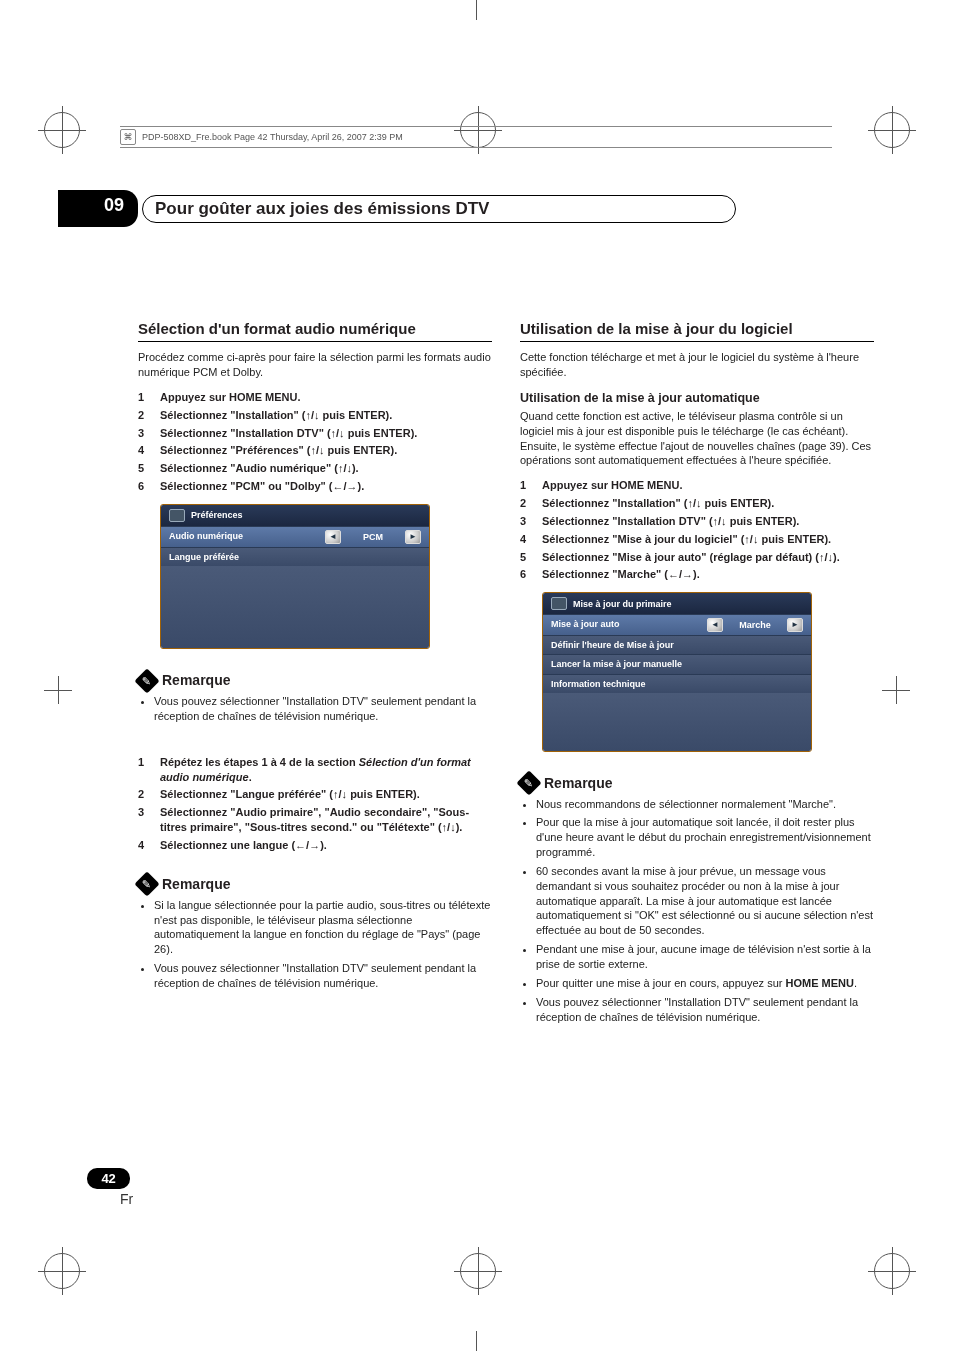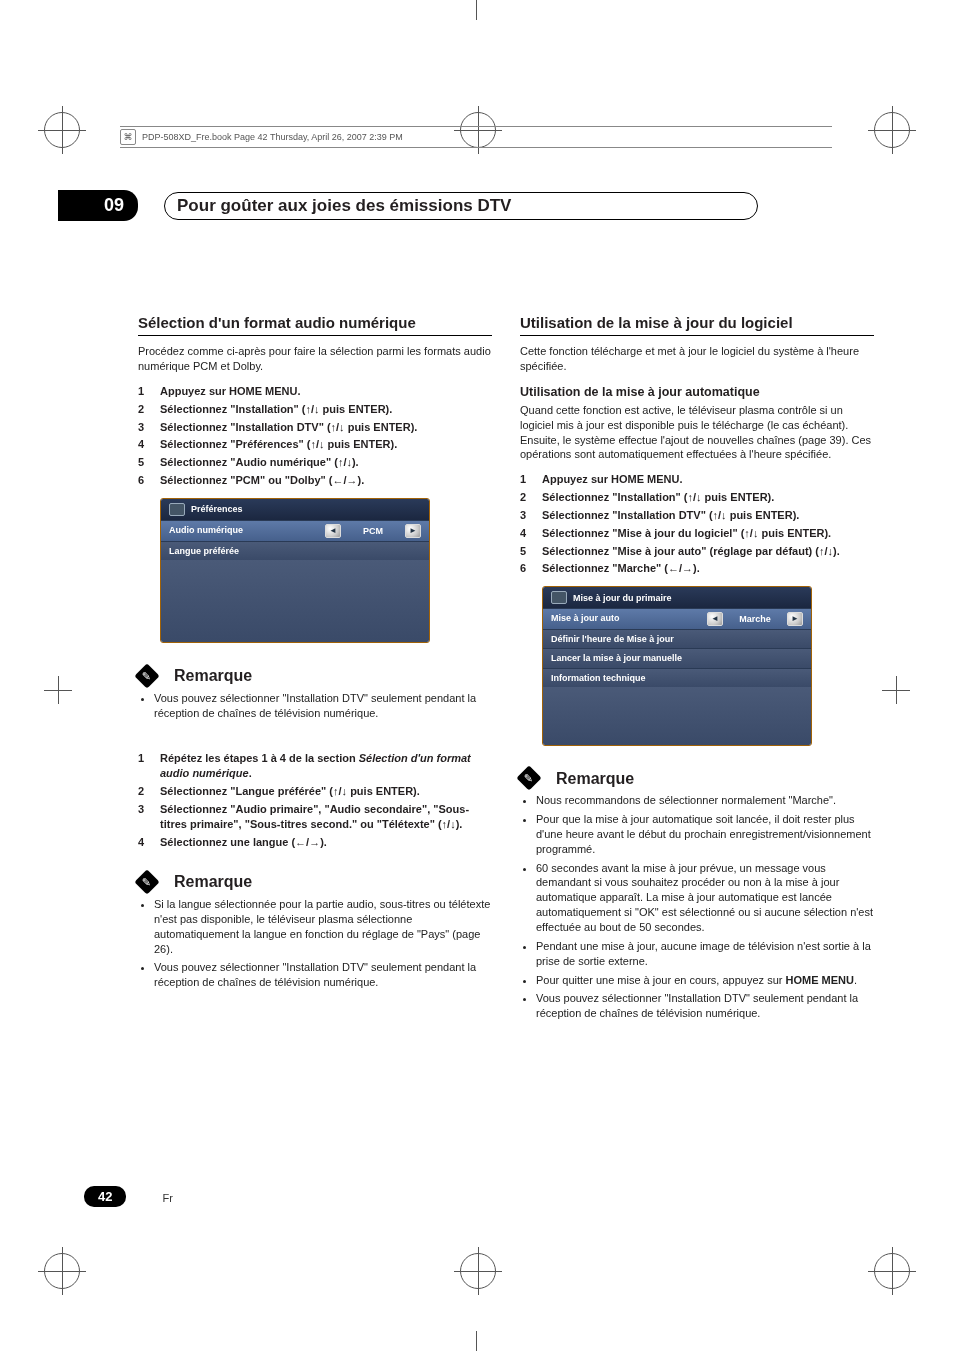--- a/index.html
+++ b/index.html
@@ -72,24 +72,24 @@
   .chapbar {
     display: flex;
     align-items: center;
     margin-bottom: 92px;
   }
   .chapnum {
     background: #000;
     color: #fff;
     font-weight: bold;
     font-size: 18px;
-    padding: 5px 14px 5px 46px;
+    padding: 5px 14px 11px 46px;
     border-radius: 0 14px 14px 0;
     margin-left: -80px;
-    margin-right: 26px;
+    margin-right: 4px;
   }
   .chaptitle-wrap{
     border: 1.5px solid #000;
     border-radius: 14px;
     padding: 3px 20px 3px 12px;
     flex: 1;
     max-width: 560px;
   }
   .chaptitle {
     font-weight: bold;
@@ -164,39 +164,39 @@
   .notehdr{
     display:flex;align-items:center;gap:6px;
     margin: 22px 0 4px 0;
   }
   .notehdr .ico{
     width:18px;height:18px;border-radius:3px;background:#000;
     transform: rotate(45deg);
     display:flex;align-items:center;justify-content:center;
   }
   .notehdr .ico span{ transform: rotate(-45deg); color:#fff; font-size:11px; }
-  .notehdr .lbl{ font-weight:bold; font-size:16px;margin-left:12px; }
+  .notehdr .lbl{ font-weight:bold; font-size:14px; }
   ul.notes{ list-style: disc; padding-left: 16px; margin:2px 0 0 0;}
   ul.notes li{ margin: 4px 0; color:#222;}
   ul.notes li b{font-weight:bold;}
 
   .secspace{ height: 24px; }
 
   
   .pgn {
     position: absolute;
     left: 84px;
     bottom: 144px;
-    display:flex;flex-direction:row;align-items:center;
+    display:flex;flex-direction:column;align-items:center;
   }
   .pgn .bubble{
     background:#000;color:#fff;font-weight:bold;font-size:13px;
     padding:3px 14px; border-radius: 10px;
   }
-  .pgn .lang{ font-size:11px; color:#333; margin-top:2px;padding-left:36px;}
+  .pgn .lang{ font-size:14px; color:#333; margin-top:2px;padding-left:36px;}
 </style>
 </head>
 <body>
 
 <div class="page">
 
   <div class="tick-t"></div>
   <div class="tick-b"></div>
   <div class="reg tl"></div>
   <div class="reg tr"></div>

